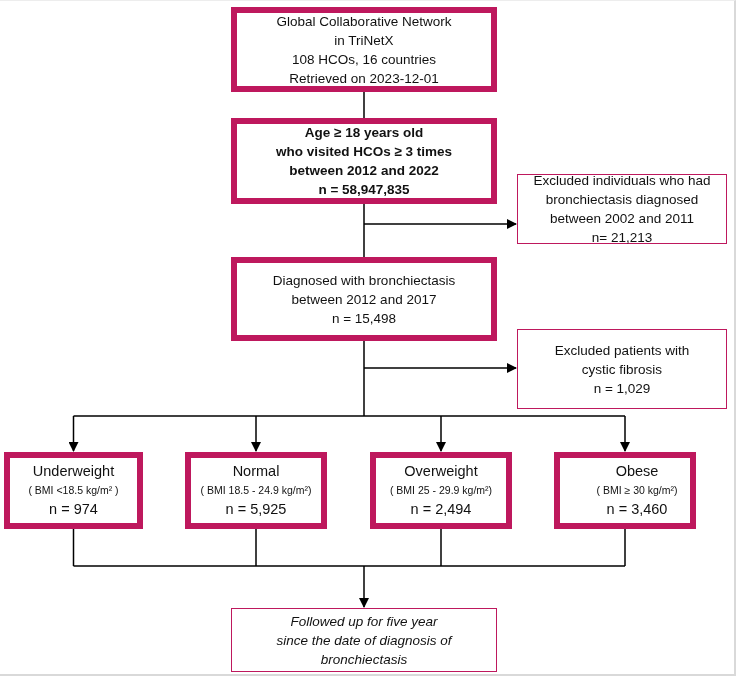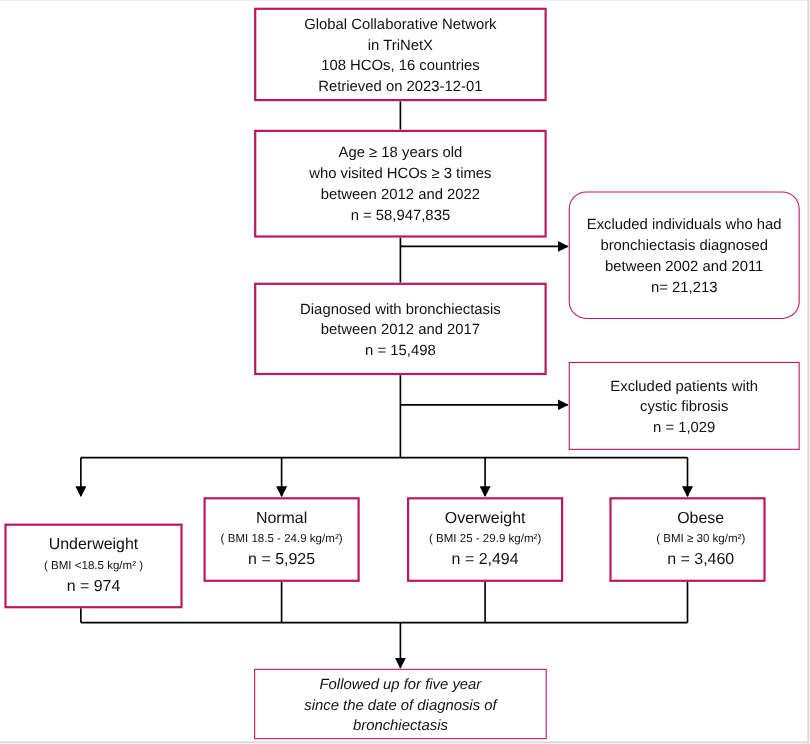--- a/index.html
+++ b/index.html
@@ -18,38 +18,38 @@
   }
   svg.connectors {
     position: absolute;
     left: 0; top: 0;
     width: 736px; height: 676px;
   }
   .box {
     position: absolute;
     box-sizing: border-box;
     background: #ffffff;
-    border: 2px solid #be185d;
+    border: 6px solid #be185d;
     display: flex;
     flex-direction: column;
     align-items: center;
     justify-content: center;
     text-align: center;
     font-size: 13.5px;
     line-height: 19px;
   }
   .box.thin { border-width: 1.5px; }
 
   .n-source    { left: 231px; top: 6px;   width: 266px; height: 85px; }
-  .n-eligible  { left: 231px; top: 117px; width: 266px; height: 98px; }
+  .n-eligible  { left: 231px; top: 117px; width: 266px; height: 86px; font-weight: bold; }
   .n-diagnosed { left: 231px; top: 256px; width: 266px; height: 84px; align-items: center; }
   .n-followup  { left: 231px; top: 607px; width: 266px; height: 64px; font-style: italic; }
-  .n-excl1     { left: 517px; top: 173px; width: 210px; height: 116px; border-radius: 16px; }
+  .n-excl1     { left: 517px; top: 173px; width: 210px; height: 70px; }
   .n-excl2     { left: 517px; top: 328px; width: 210px; height: 80px; }
-  .n-bmi0      { left: 4px;   top: 451px; width: 162px; height: 77px; margin-top: 24px; }
+  .n-bmi0      { left: 4px;   top: 451px; width: 139px; height: 77px; }
   .n-bmi1      { left: 185px; top: 451px; width: 142px; height: 77px; }
   .n-bmi2      { left: 370px; top: 451px; width: 142px; height: 77px; }
   .n-bmi3      { left: 554px; top: 451px; width: 142px; height: 77px; padding-left: 24px; }
 
   .bmi .lbl  { font-size: 14.5px; line-height: 21px; }
   .bmi .crit { font-size: 10.5px; line-height: 16px; }
   .bmi .cnt  { font-size: 14.5px; line-height: 23px; }
 </style>
 </head>
 <body>

